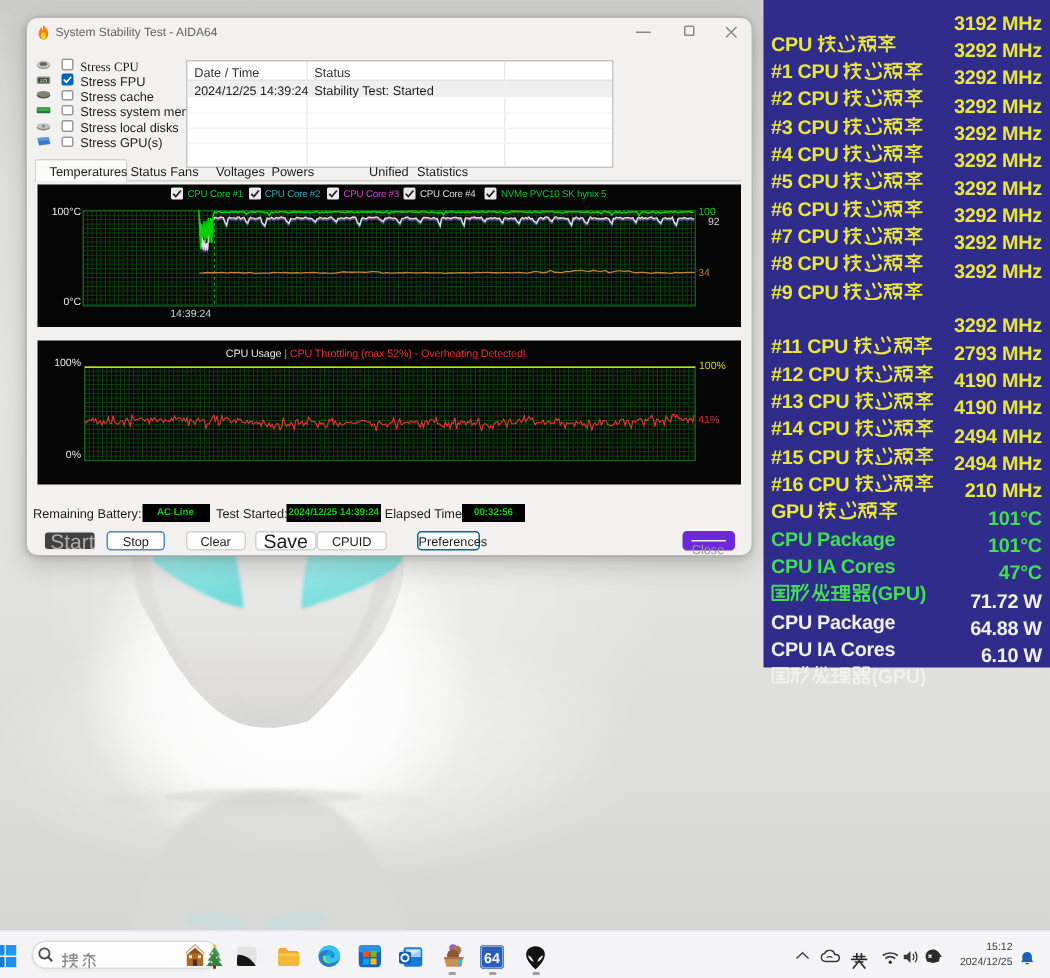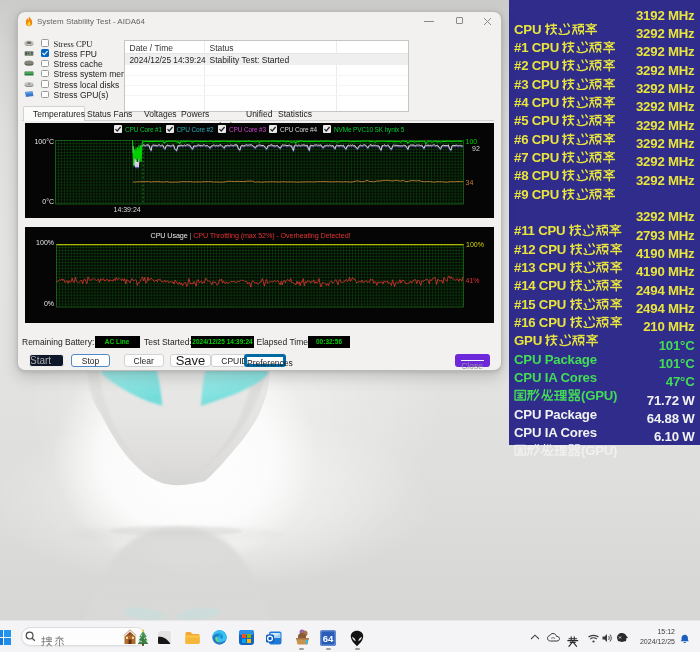--- a/index.html
+++ b/index.html
@@ -495,26 +495,26 @@
 <div class="abs" style="left:466px;top:241px;font-size:7px;color:#d8d800;">100%</div>
 <div class="abs" style="left:465.5px;top:277px;font-size:7px;color:#e23333;">41%</div>
 
 <div class="abs" style="left:22px;top:337px;font-size:8.5px;color:#1c1c1c;">Remaining Battery:</div>
 <div class="abs" style="left:94.5px;top:335.5px;width:45px;height:12.5px;background:#000;color:#00d400;font-size:6.5px;text-align:center;line-height:12.5px;font-weight:bold;">AC Line</div>
 <div class="abs" style="left:144px;top:337px;font-size:8.5px;color:#1c1c1c;">Test Started:</div>
 <div class="abs" style="left:191px;top:335.5px;width:63px;height:12.5px;background:#000;color:#00d400;font-size:6.5px;text-align:center;line-height:12.5px;font-weight:bold;">2024/12/25 14:39:24</div>
 <div class="abs" style="left:256.5px;top:337px;font-size:8.5px;color:#1c1c1c;">Elapsed Time:</div>
 <div class="abs" style="left:308px;top:335.5px;width:42px;height:12.5px;background:#000;color:#00d400;font-size:6.5px;text-align:center;line-height:12.5px;font-weight:bold;">00:32:56</div>
 
-<div class="abs" style="left:29px;top:353.5px;width:35px;height:13px;font-size:10px;text-align:left;line-height:12px;border-radius:3px;background:#0f172a;border:1px solid #ecebea;color:#ababab;">Start</div>
+<div class="abs" style="left:29px;top:353.5px;width:35px;height:13px;font-size:14px;text-align:right;line-height:12px;border-radius:3px;background:#404040;border:1px solid #ecebea;color:#ababab;">Start</div>
 <div class="abs" style="left:71px;top:353.5px;width:39px;height:13px;font-size:8.5px;text-align:center;line-height:12px;border-radius:3px;background:#fdfdfd;border:1px solid #4e89c8;color:#1c1c1c;">Stop</div>
 <div class="abs" style="left:123.5px;top:353.5px;width:40.5px;height:13px;font-size:8.5px;text-align:center;line-height:12px;border-radius:3px;background:#fdfdfd;border:1px solid #d2d2d2;color:#1c1c1c;">Clear</div>
 <div class="abs" style="left:170px;top:353.5px;width:41px;height:13px;font-size:13px;text-align:center;line-height:12px;border-radius:3px;background:#fdfdfd;border:1px solid #d2d2d2;color:#1c1c1c;">Save</div>
 <div class="abs" style="left:211px;top:353.5px;width:47px;height:13px;font-size:8.5px;text-align:center;line-height:12px;border-radius:3px;background:#fdfdfd;border:1px solid #d2d2d2;color:#1c1c1c;">CPUID</div>
-<div class="abs" style="left:244px;top:353.5px;width:42px;height:13px;font-size:8.5px;text-align:center;line-height:12px;border-radius:3px;background:#fdfdfd;border:3px solid #0369a1;color:#1c1c1c;">Preferences</div>
+<div class="abs" style="left:278px;top:353.5px;width:42px;height:13px;font-size:8.5px;text-align:center;line-height:12px;border-radius:3px;background:#fdfdfd;border:1px solid #0369a1;color:#1c1c1c;">Preferences</div>
 <div class="abs" style="left:454.5px;top:353.5px;width:35px;height:13px;font-size:8.5px;text-align:center;line-height:12px;border-radius:3px;background:#f7f7f6;border:6px solid #6d28d9;color:#9a9a9a;">Close</div>
 
 <div class="abs" style="left:0;top:620px;width:700px;height:32px;background:#f4f4f6;border-top:1px solid rgba(0,0,0,0.05);"></div>
 
 <svg class="abs" style="left:-4px;top:630px" width="15" height="15" viewBox="0 0 15 15">
   <rect x="0" y="0" width="7" height="7" fill="#1a86e8"></rect>
     <rect x="8" y="0" width="7" height="7" fill="#2196f0"></rect>
   <rect x="0" y="8" width="7" height="7" fill="#1579d8"></rect>
     <rect x="8" y="8" width="7" height="7" fill="#1e8ee8"></rect>
 </svg>

